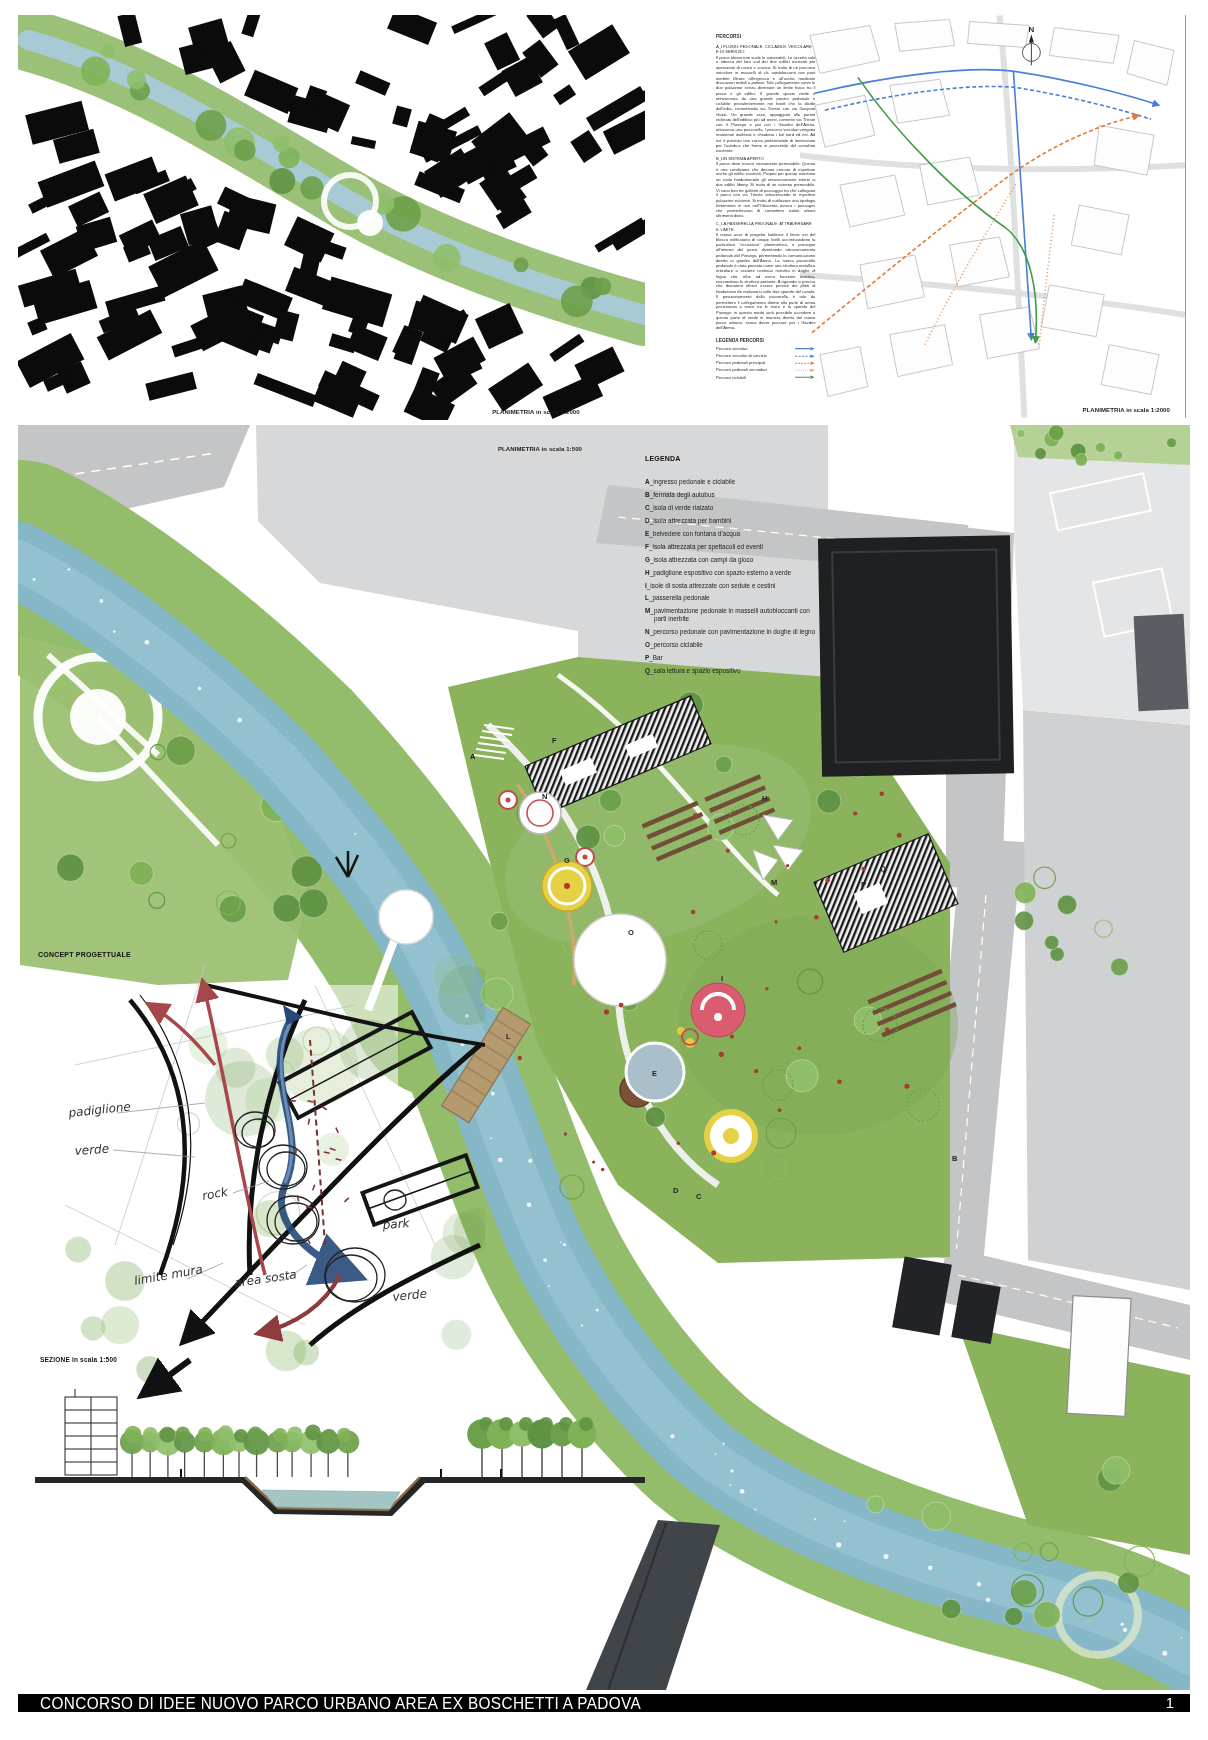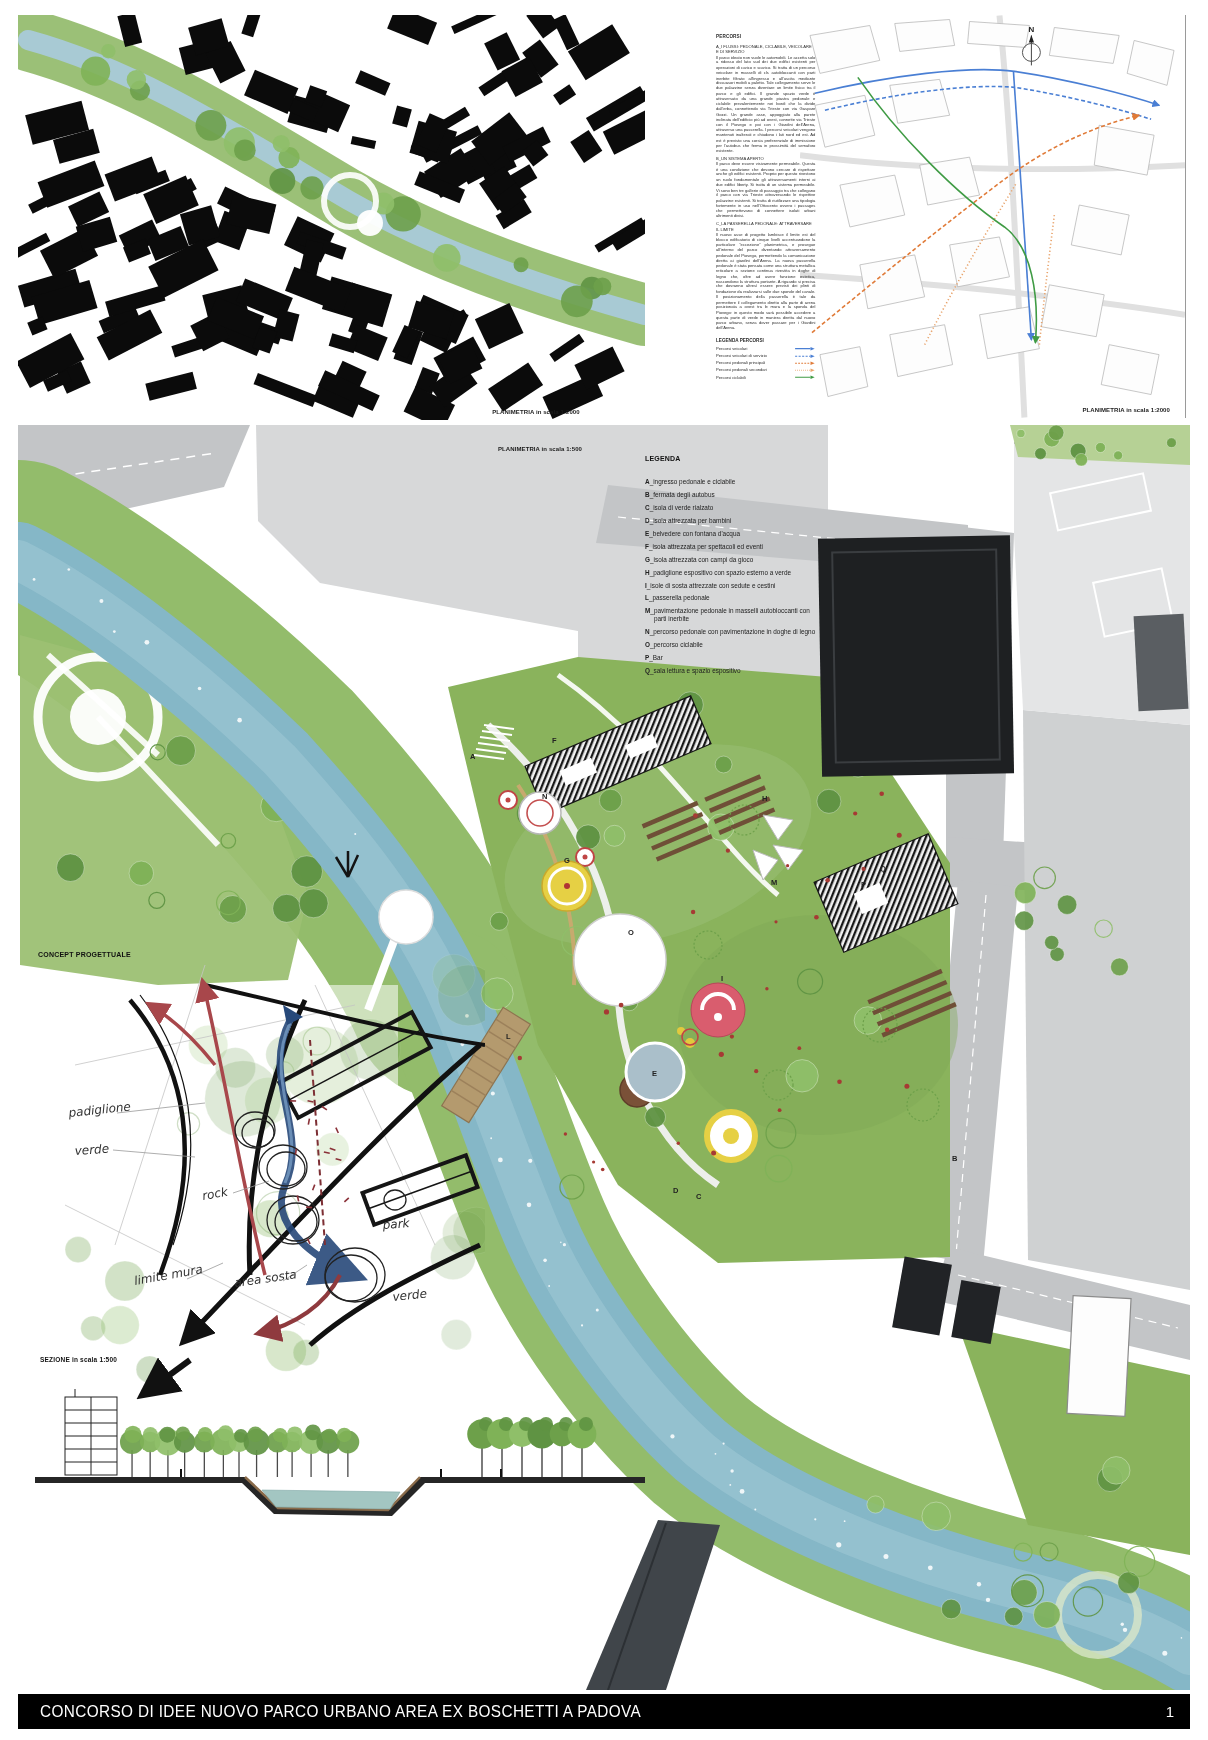--- a/index.html
+++ b/index.html
@@ -23,22 +23,22 @@
   
   #plan-legend{left:645px;top:455px;width:172px;z-index:4}
   #plan-legend h3{font-size:7px;font-weight:bold;margin-bottom:16px;letter-spacing:.2px;color:#111}
   #plan-legend ul{list-style:none}
   #plan-legend li{font-size:6.4px;line-height:1.18;margin-bottom:5.4px;color:#222;
                   padding-left:9px;text-indent:-9px}
   #plan-legend li b{font-weight:bold}
   
   .small-title{font-size:7px;font-weight:bold;color:#111;letter-spacing:.2px}
   
-  #title-bar{left:18px;top:1694px;width:1172px;height:35px;background:#000;z-index:6;
-             display:flex;align-items:center;justify-content:space-between;padding:0 16px 0 22px}
+  #title-bar{left:18px;top:1694px;width:1172px;height:18px;background:#000;z-index:6;
+             display:flex;align-items:flex-start;justify-content:space-between;padding:0 16px 0 22px}
   #title-bar .t{color:#fff;font-size:16.5px;font-weight:400;letter-spacing:.4px;
                 transform:scaleX(.93);transform-origin:0 50%;white-space:nowrap}
   #title-bar .n{color:#fff;font-size:15px}
   .brd-r{border-right:1px solid #9a9a9a}
 </style>
 </head>
 <body>
 
 <svg class="abs" style="left:18px;top:15px" width="627" height="405" viewBox="0 0 627 405">
   <rect width="627" height="405" fill="#ffffff"></rect>

